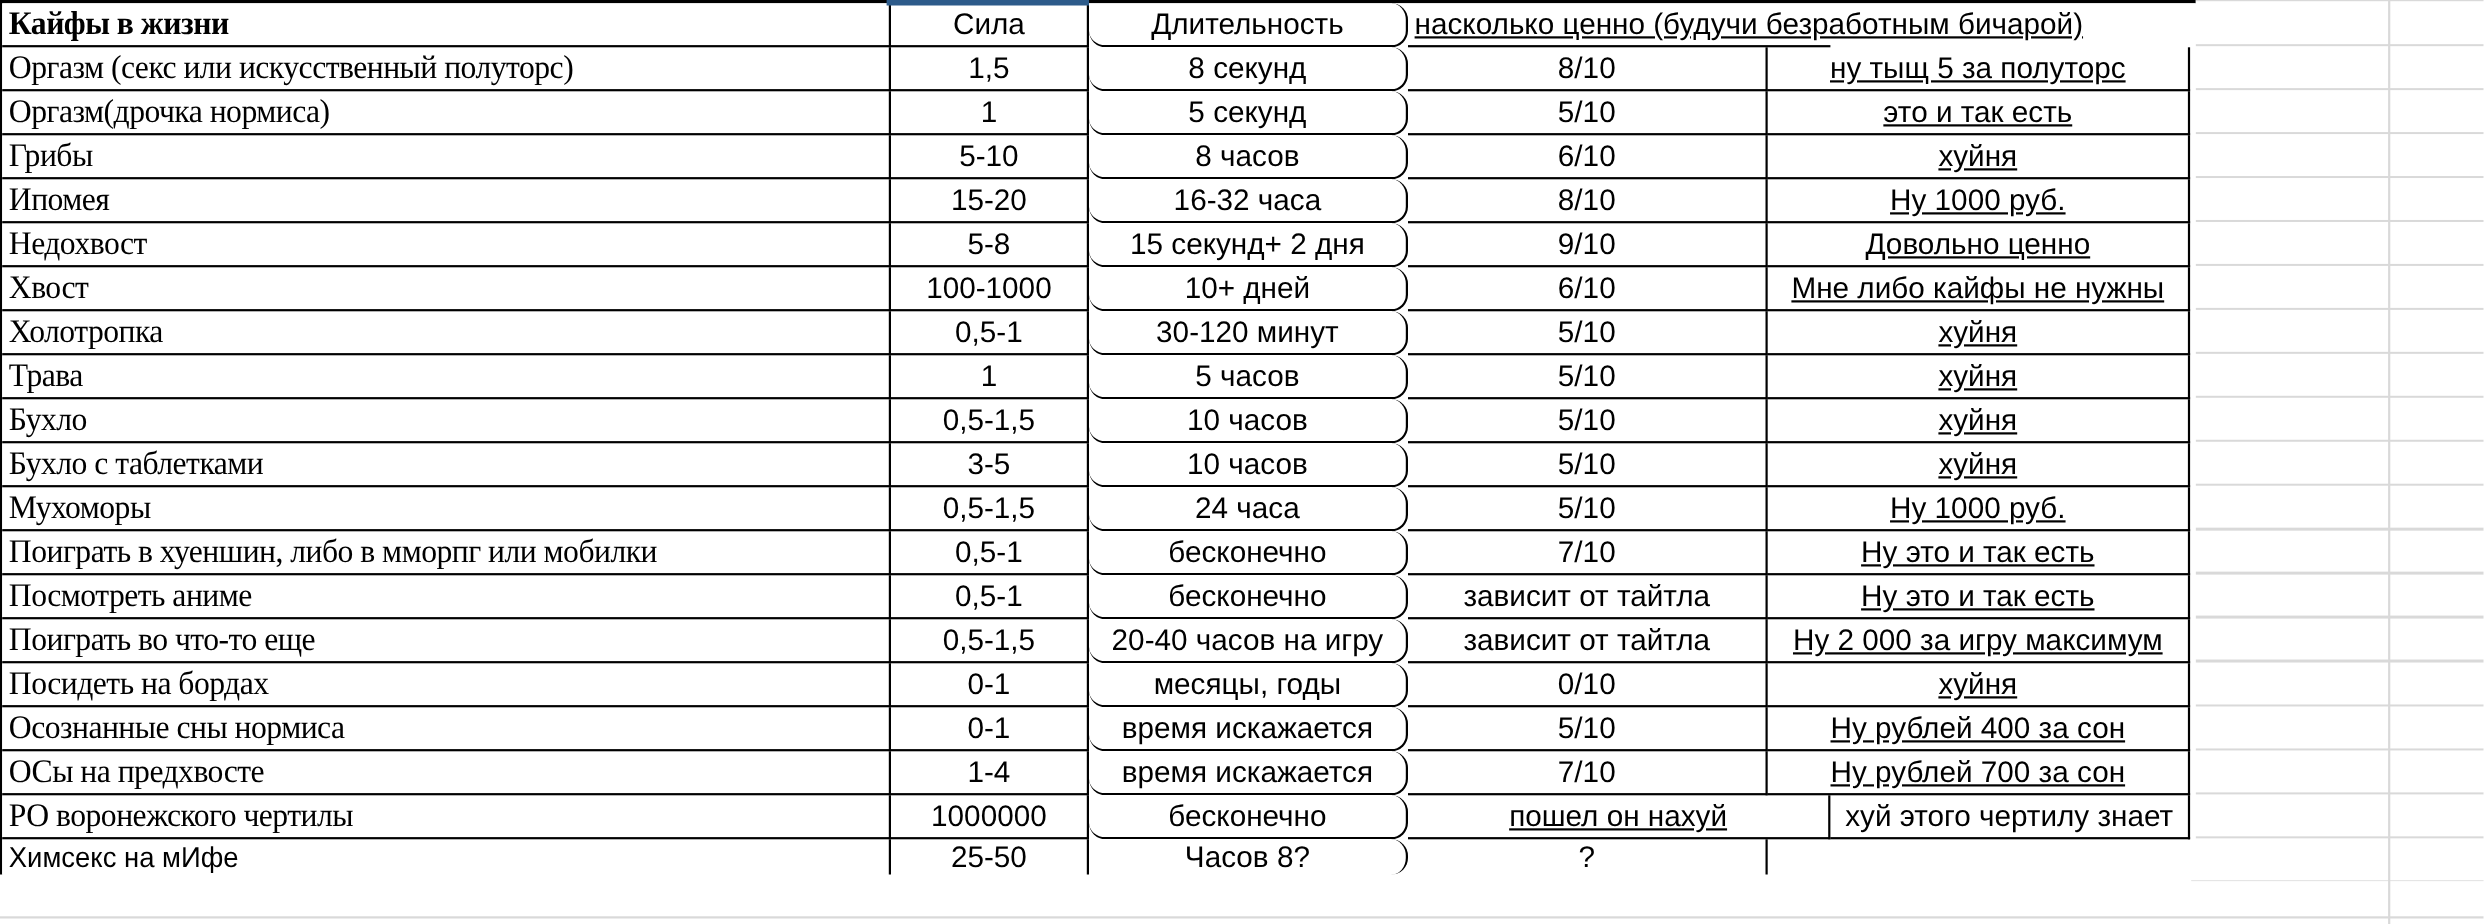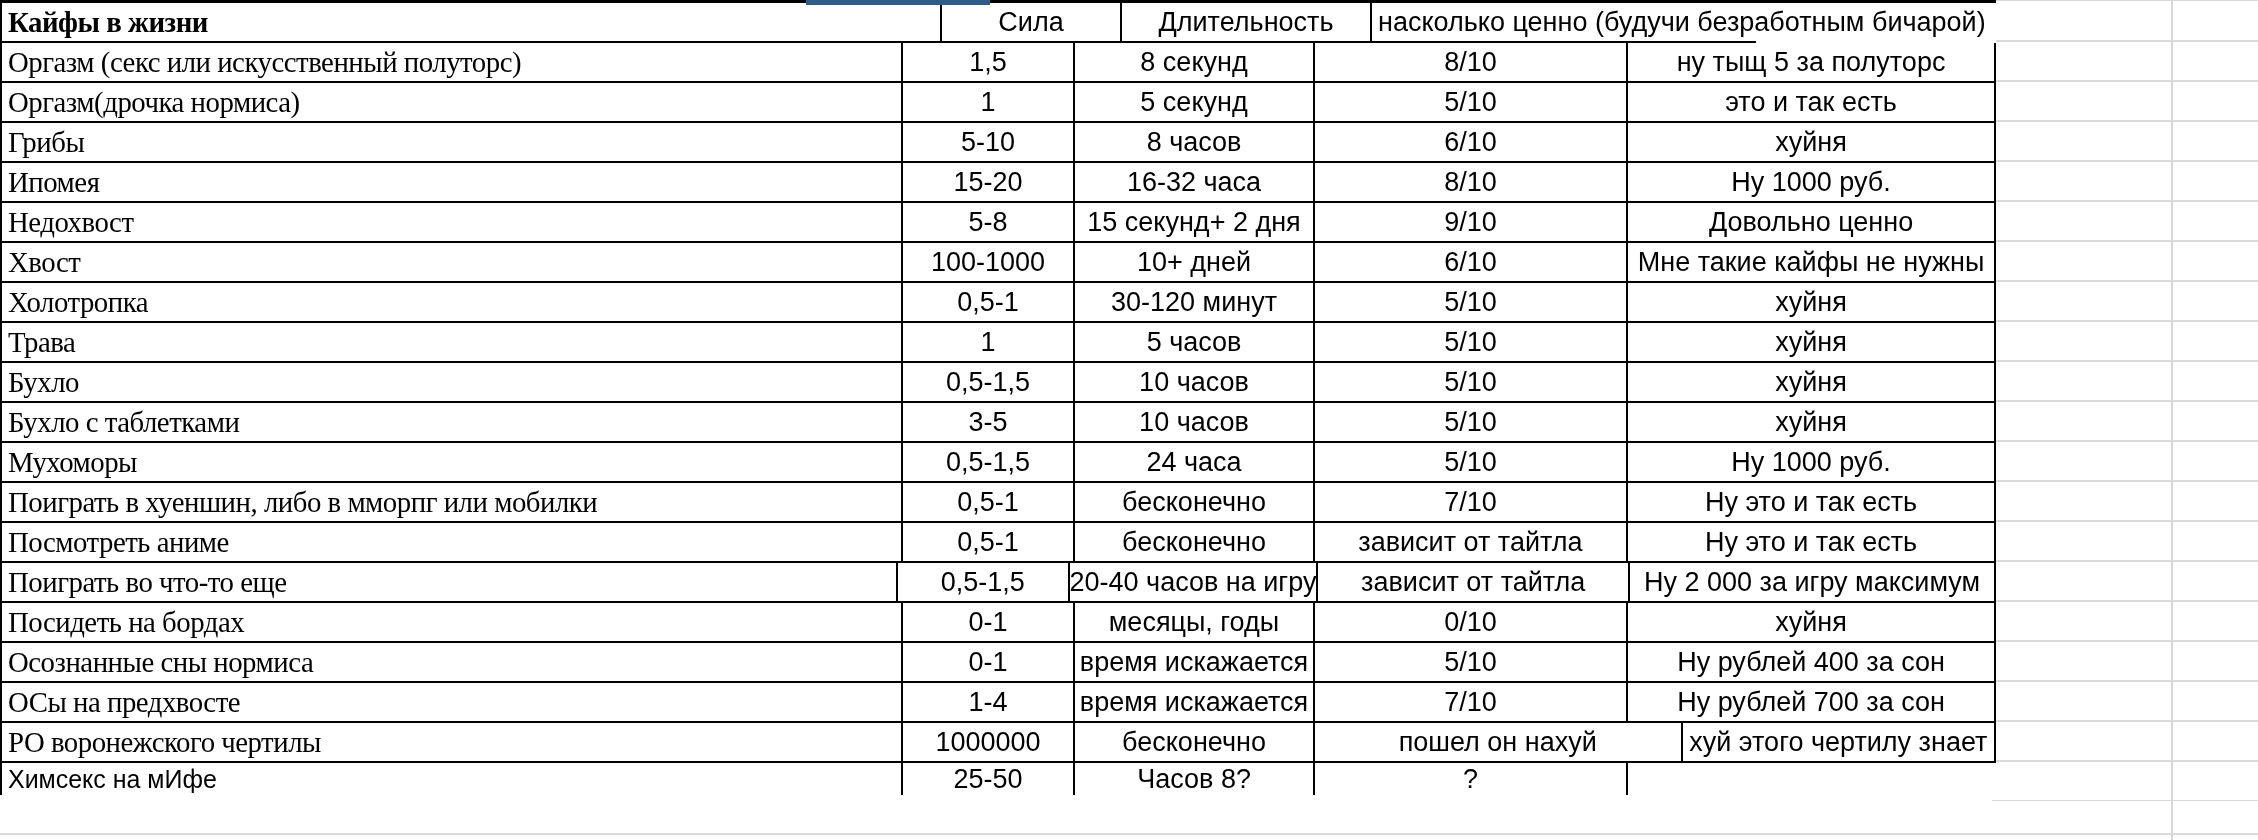--- a/index.html
+++ b/index.html
@@ -47,27 +47,27 @@
     box-sizing: border-box;
     border-right: 2px solid #000;
     border-bottom: 2px solid #000;
     display: flex;
     align-items: center;
     justify-content: center;
     font-size: 27px;
     white-space: nowrap;
     overflow: visible;
   }
-  .c0 { width: 940px; justify-content: flex-start; padding-left: 6px;
+  .c0 { width: 808px; justify-content: flex-start; padding-left: 6px;
         font-family: "Liberation Serif", serif; font-size: 30px; letter-spacing: -0.5px; }
   .c0 .inner { transform: scaleX(0.96); transform-origin: left center; }
   .c1 { width: 180px; }
-  .c2 { width: 250px; }
+  .c2 { width: 290px; border-radius: 15px; }
   .c3 { width: 327px; }
-  .c4 { width: 384px; }
+  .c4 { width: 384px; text-decoration: underline; }
 
   .row.bold .c0 { font-weight: normal; }
   .row.sans-name .c0 { font-family: "Liberation Sans", sans-serif; font-size: 26px; letter-spacing: 0; }
 
   
   .header-row .c0 { font-weight: bold; }
   .header-row .c4 { border-right: none; justify-content: flex-start; padding-left: 6px; }
 
   
   .row.last-row .cell { border-bottom: none; }
@@ -198,21 +198,21 @@
     <div class="cell c1">
       <span>100-1000</span>
     </div>
     <div class="cell c2">
       <span>10+ дней</span>
     </div>
     <div class="cell c3">
       <span>6/10</span>
     </div>
     <div class="cell c4">
-      <span>Мне такие кайфы не нужны</span>
+      <span>Мне либо кайфы не нужны</span>
     </div>
   </div>
         <div class="row">
     <div class="cell c0">
       <span class="inner">Холотропка</span>
     </div>
     <div class="cell c1">
       <span>0,5-1</span>
     </div>
     <div class="cell c2">

